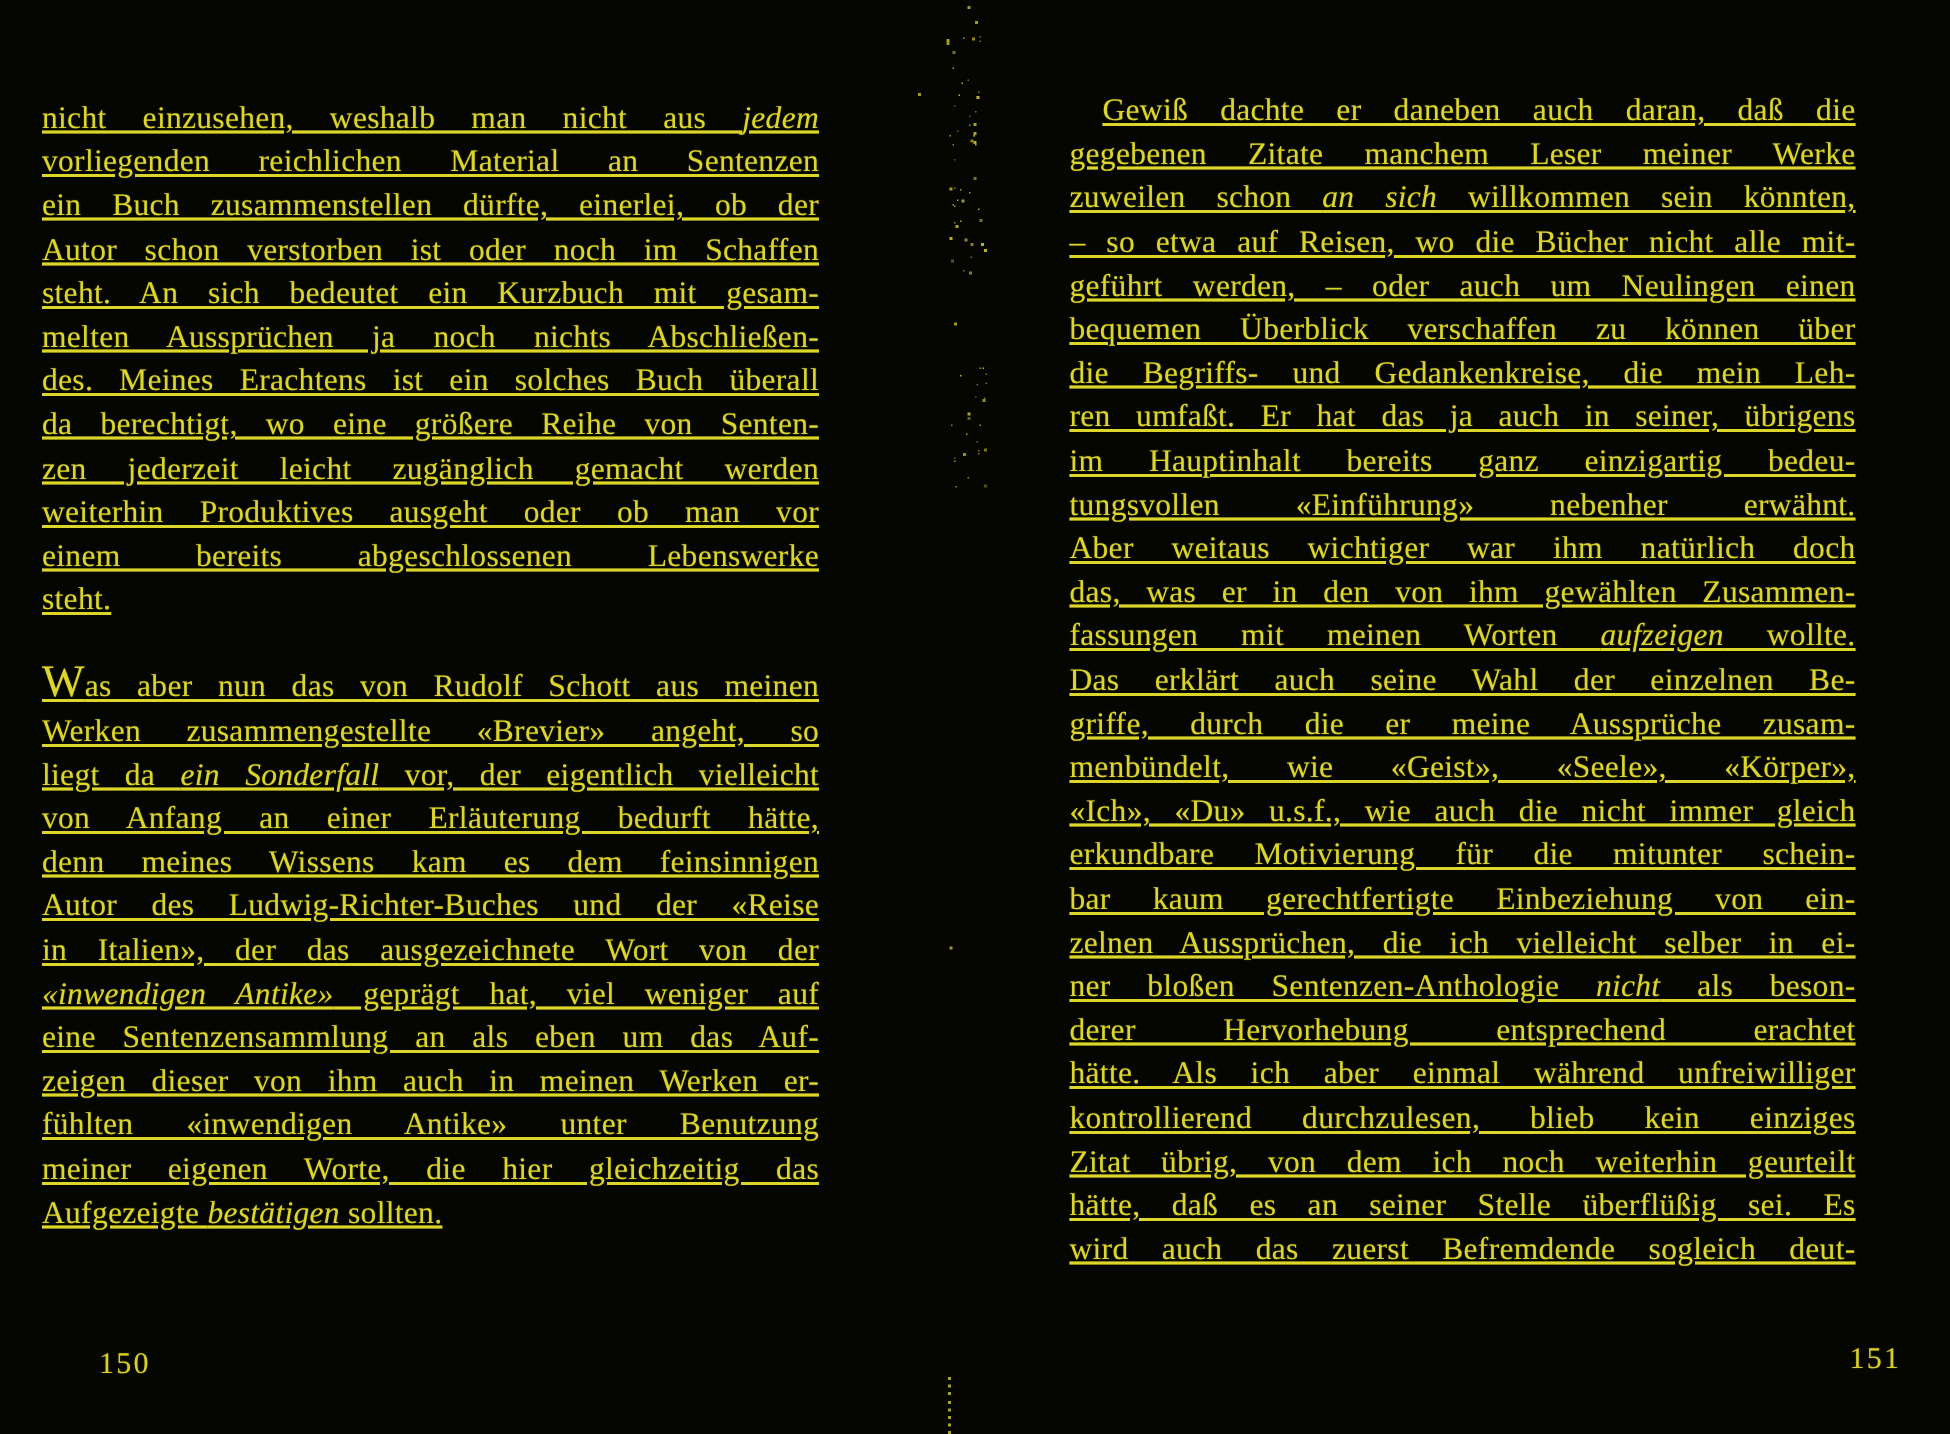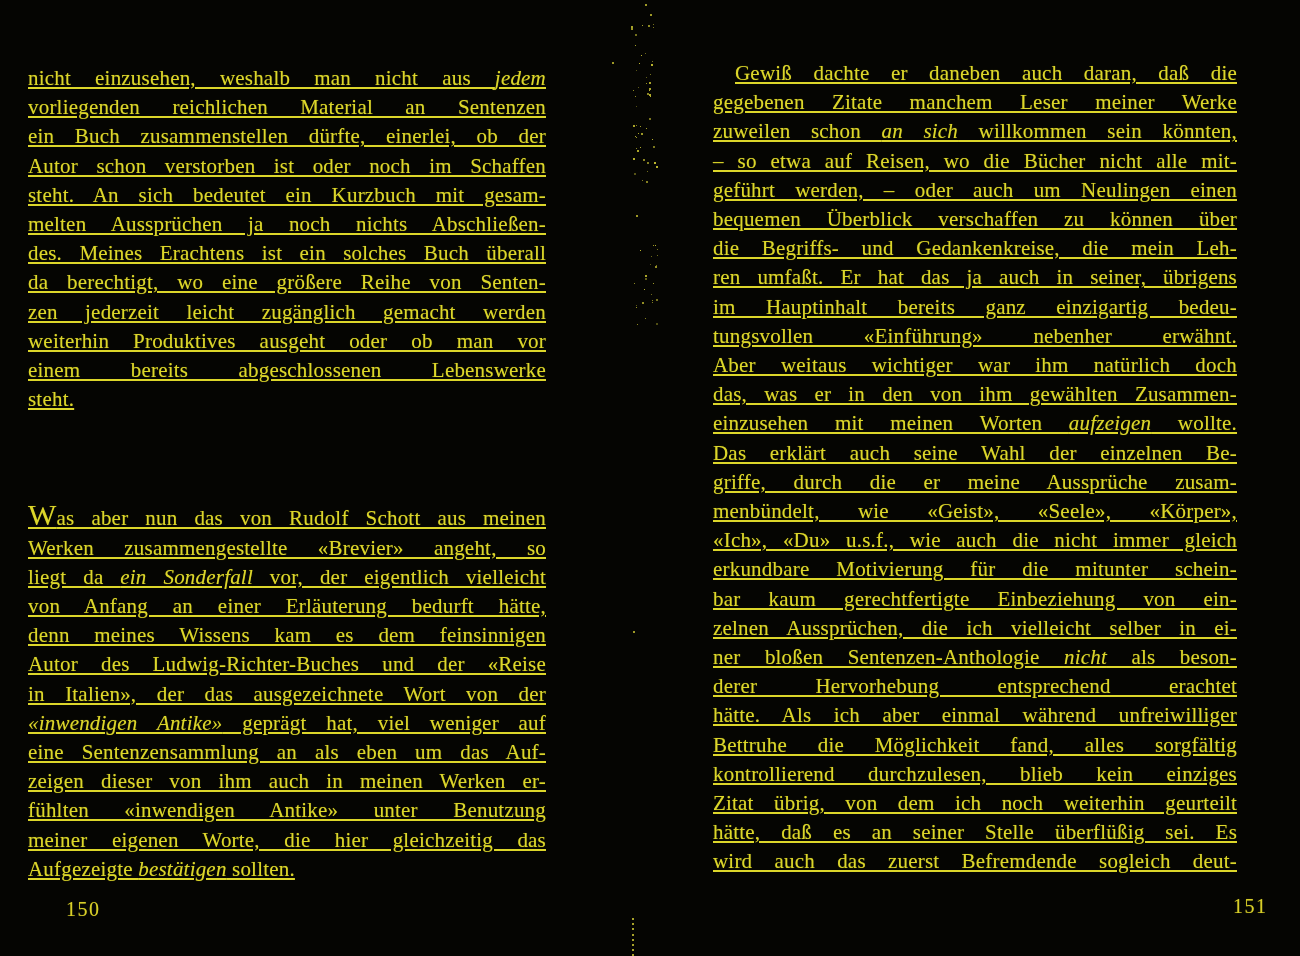--- a/index.html
+++ b/index.html
@@ -10,21 +10,21 @@
     background: #050502;
     overflow: hidden;
     font-family: "Liberation Serif", "DejaVu Serif", serif;
   }
   .page {
     position: absolute;
   }
   .page-left  { left: 28px;  top: 64px; width: 518px; }
   .page-right { left: 713px; top: 59px; width: 524px; }
   .paragraph { }
-  .paragraph + .paragraph { margin-top: 86px; }
+  .paragraph + .paragraph { margin-top: 26px; }
   .line {
     font-size: 21px;
     line-height: 29.2px;
     color: #dcd62a;
     text-align: justify;
     text-align-last: justify;
     letter-spacing: 0.2px;
     text-shadow: 0 0 1px rgba(220,214,42,0.45);
     white-space: normal;
     text-decoration: underline;
@@ -88,32 +88,31 @@
         <div class="line"><span>zuweilen schon </span><span class="italic">an sich</span><span> willkommen sein könnten,</span></div>
         <div class="line"><span>– so etwa auf Reisen, wo die Bücher nicht alle mit-</span></div>
         <div class="line"><span>geführt werden, – oder auch um Neulingen einen</span></div>
         <div class="line"><span>bequemen Überblick verschaffen zu können über</span></div>
         <div class="line"><span>die Begriffs- und Gedankenkreise, die mein Leh-</span></div>
         <div class="line"><span>ren umfaßt. Er hat das ja auch in seiner, übrigens</span></div>
         <div class="line"><span>im Hauptinhalt bereits ganz einzigartig bedeu-</span></div>
         <div class="line"><span>tungsvollen «Einführung» nebenher erwähnt.</span></div>
         <div class="line"><span>Aber weitaus wichtiger war ihm natürlich doch</span></div>
         <div class="line"><span>das, was er in den von ihm gewählten Zusammen-</span></div>
-        <div class="line"><span>einzusehen mit meinen Worten </span><span class="italic">aufzeigen</span><span> wollte.</span></div>
+        <div class="line"><span>fassungen mit meinen Worten </span><span class="italic">aufzeigen</span><span> wollte.</span></div>
         <div class="line"><span>Das erklärt auch seine Wahl der einzelnen Be-</span></div>
         <div class="line"><span>griffe, durch die er meine Aussprüche zusam-</span></div>
         <div class="line"><span>menbündelt, wie «Geist», «Seele», «Körper»,</span></div>
         <div class="line"><span>«Ich», «Du» u.s.f., wie auch die nicht immer gleich</span></div>
         <div class="line"><span>erkundbare Motivierung für die mitunter schein-</span></div>
         <div class="line"><span>bar kaum gerechtfertigte Einbeziehung von ein-</span></div>
         <div class="line"><span>zelnen Aussprüchen, die ich vielleicht selber in ei-</span></div>
         <div class="line"><span>ner bloßen Sentenzen-Anthologie </span><span class="italic">nicht</span><span> als beson-</span></div>
         <div class="line"><span>derer Hervorhebung entsprechend erachtet</span></div>
         <div class="line"><span>hätte. Als ich aber einmal während unfreiwilliger</span></div>
-        <div class="line"><span>Bettruhe die Möglichkeit fand, alles sorgfältig</span></div>
         <div class="line"><span>kontrollierend durchzulesen, blieb kein einziges</span></div>
         <div class="line"><span>Zitat übrig, von dem ich noch weiterhin geurteilt</span></div>
         <div class="line"><span>hätte, daß es an seiner Stelle überflüßig sei. Es</span></div>
         <div class="line"><span>wird auch das zuerst Befremdende sogleich deut-</span></div>
       </div>
     </div>
   <div class="page-number page-number-left">150</div>
   <div class="page-number page-number-right">151</div>
   <div class="gutter-noise" id="gutter-noise">
       <div class="speck" style="left: 631.316px; top: 28.461px; width: 2px; height: 2px; opacity: 0.784466;"></div>

